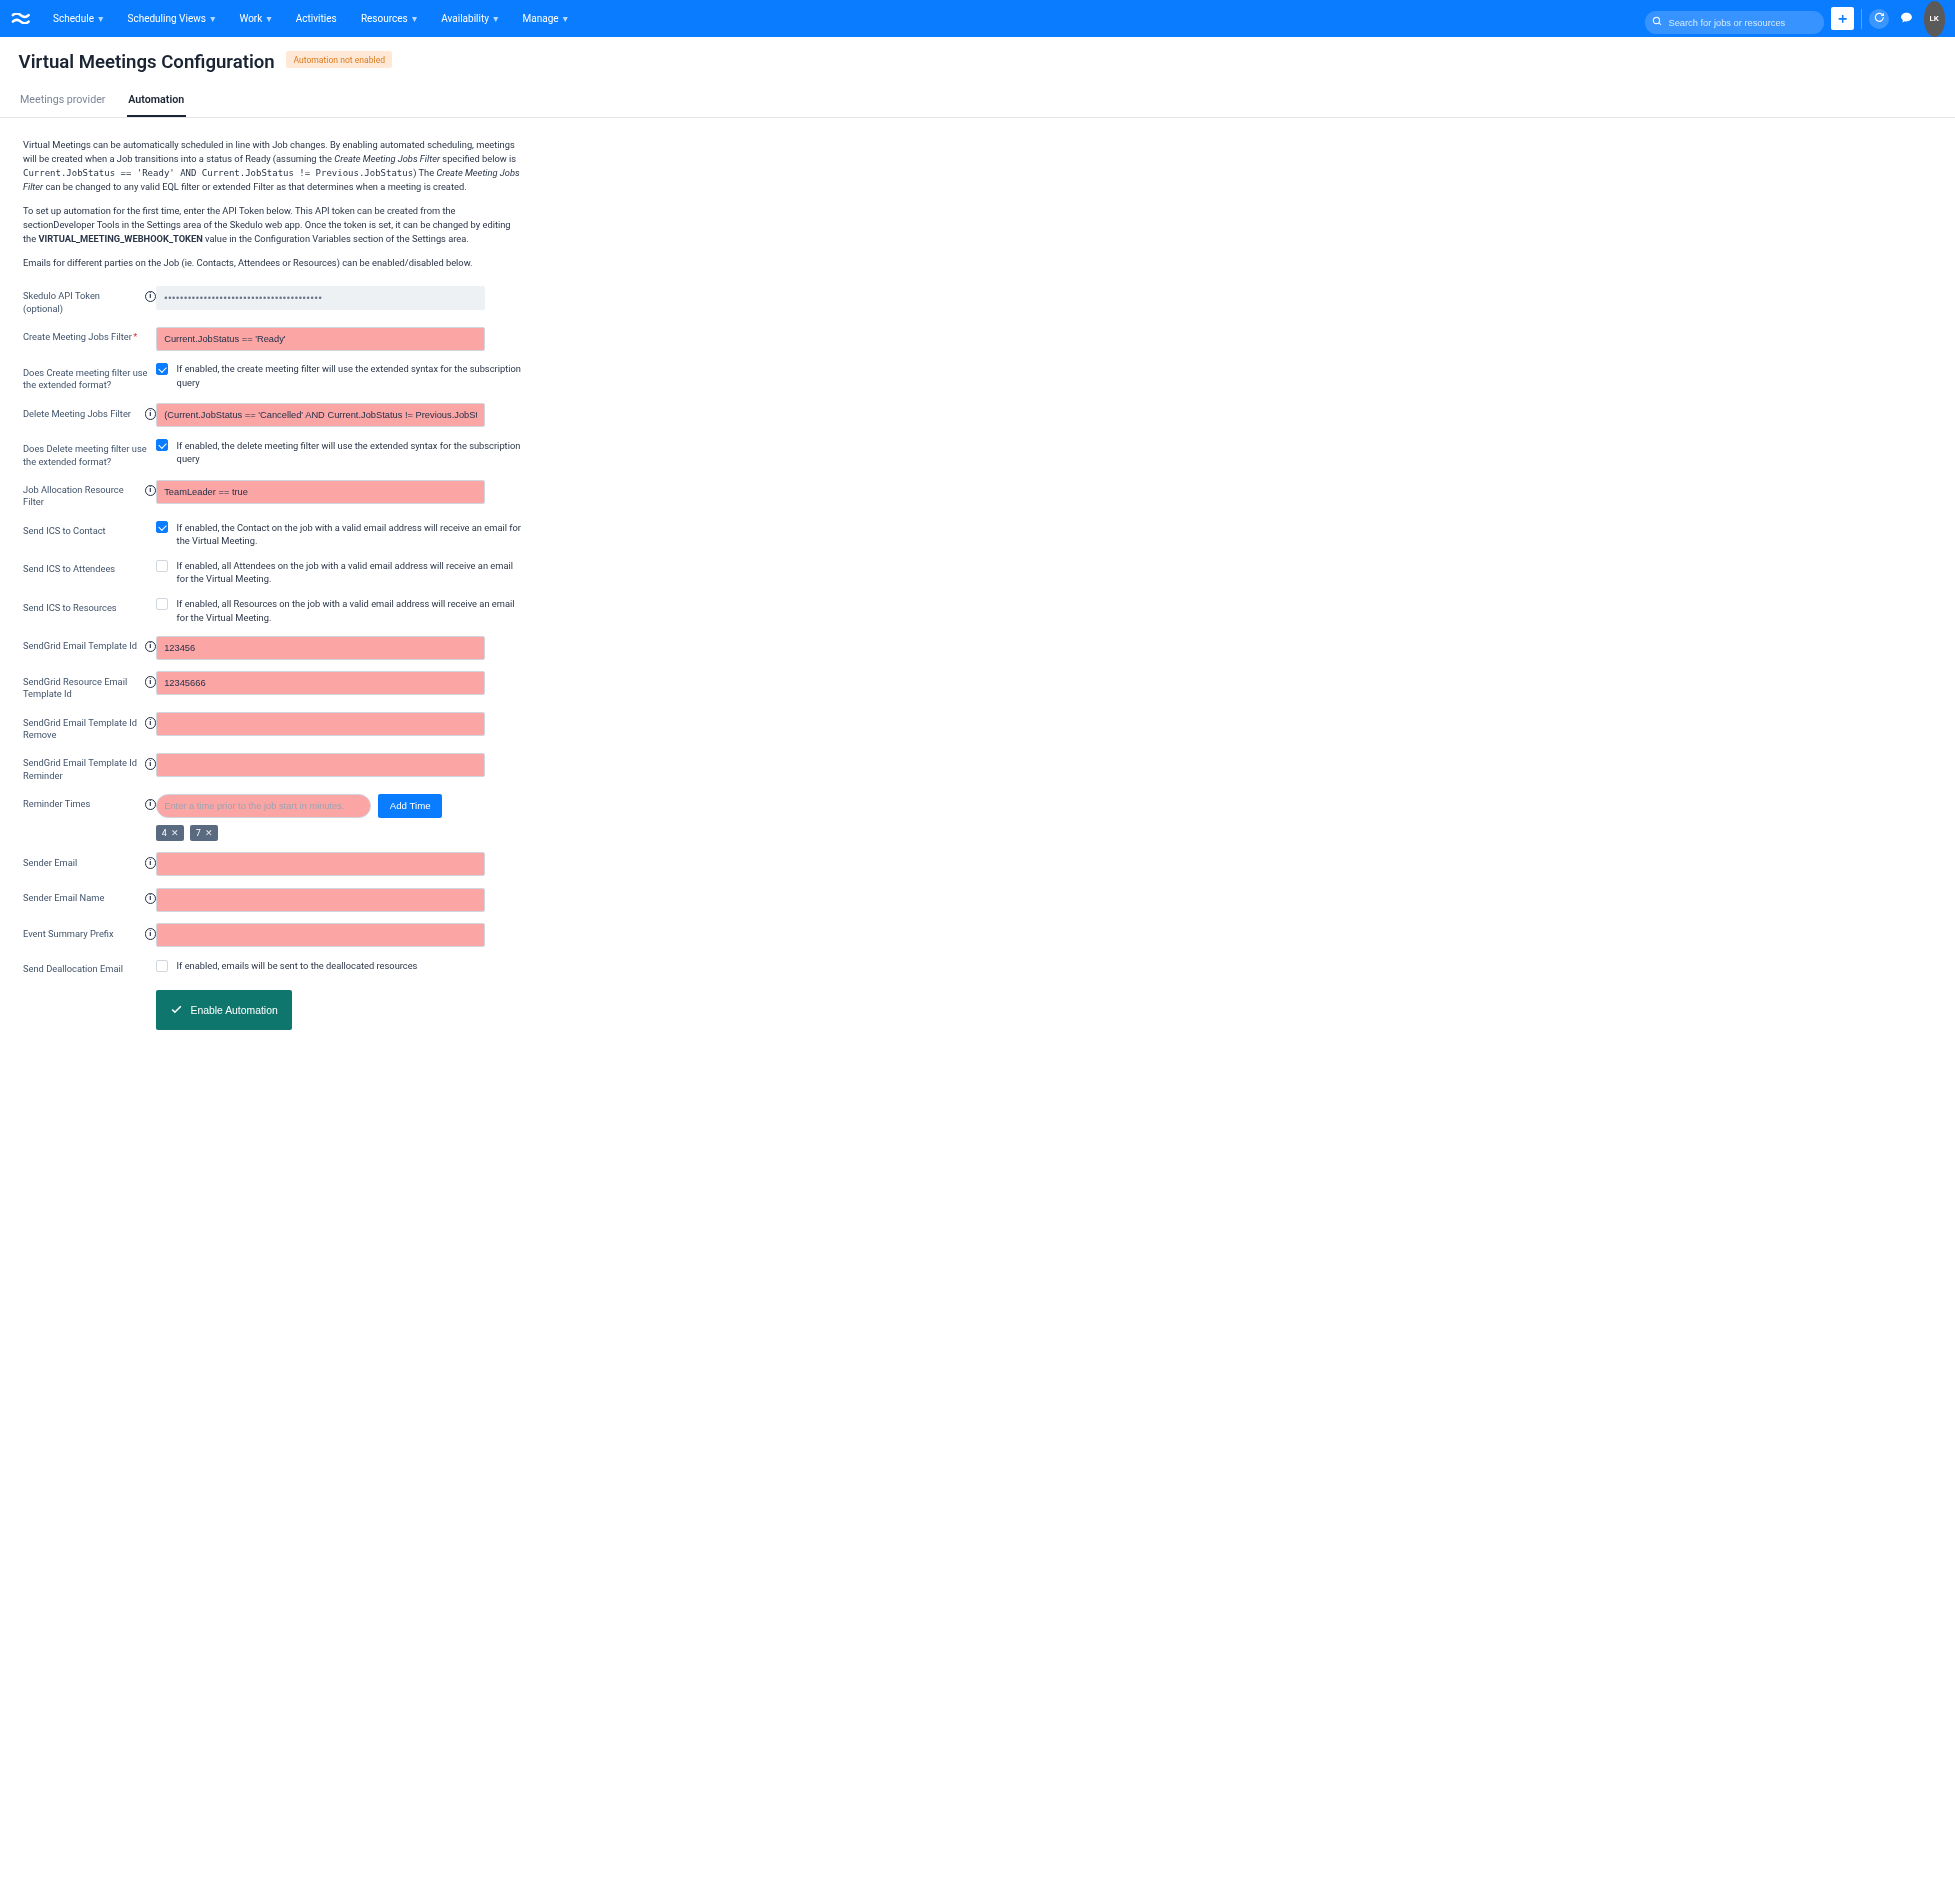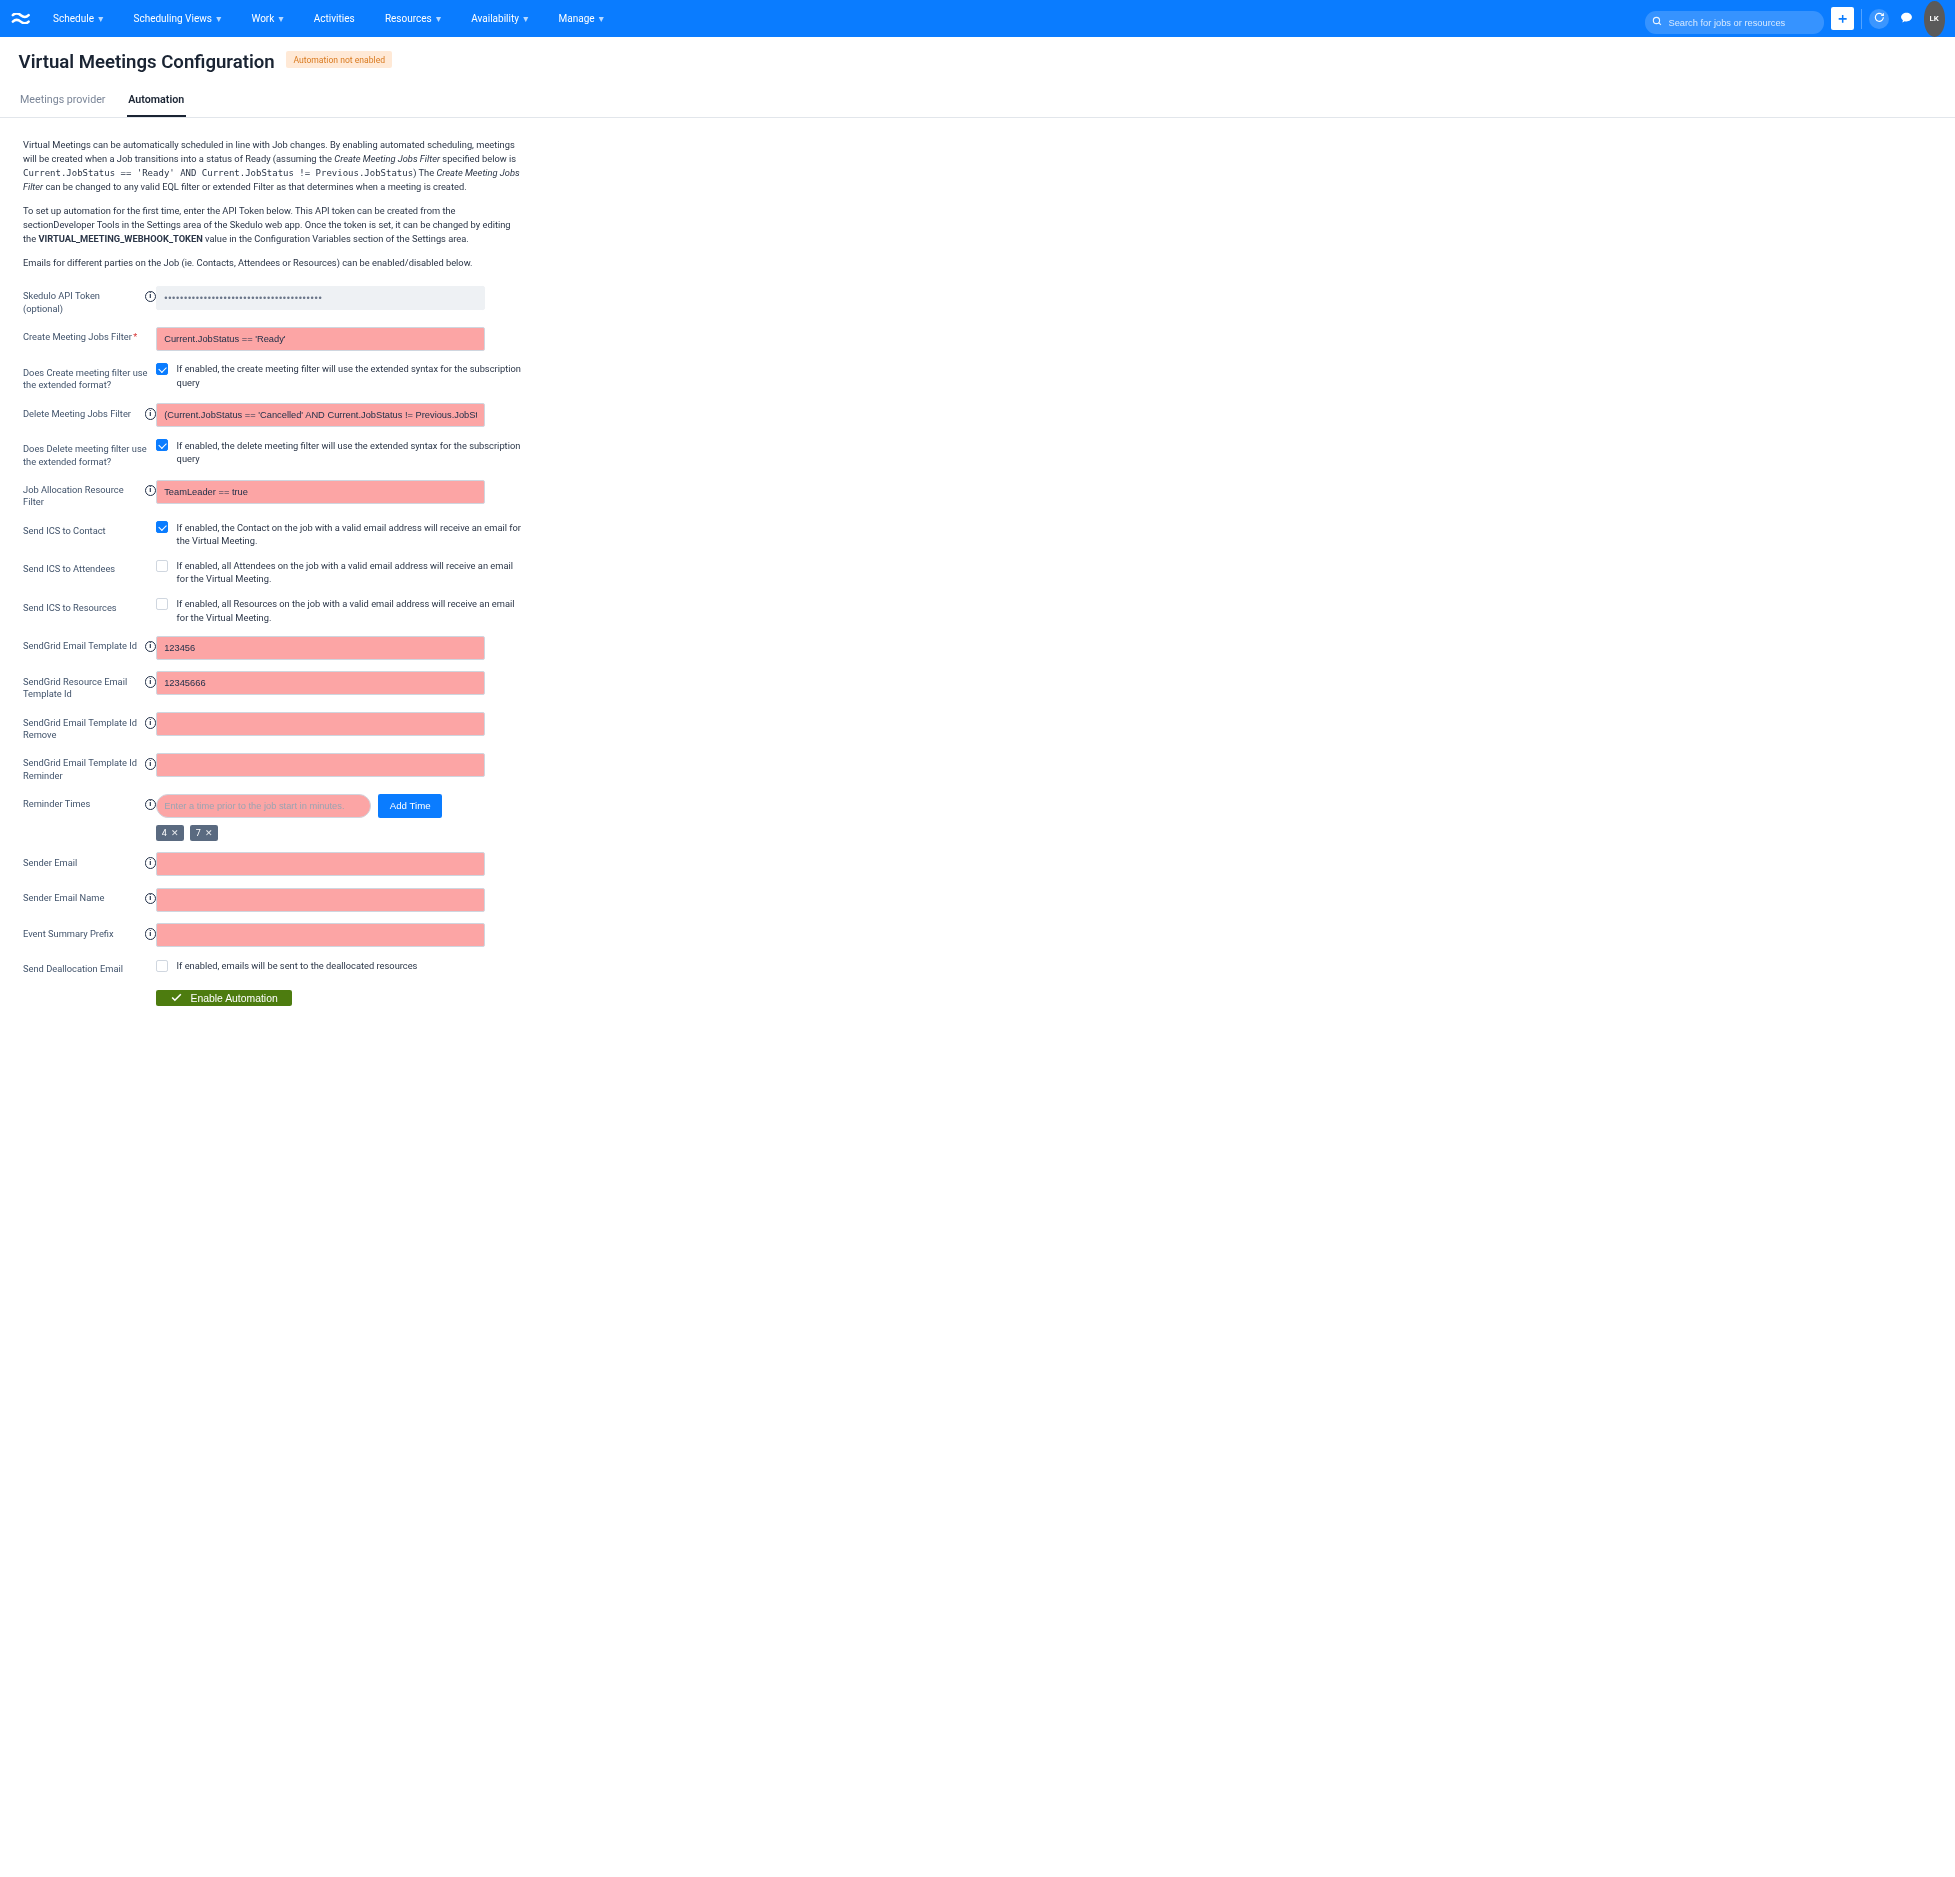--- a/index.html
+++ b/index.html
@@ -20,21 +20,21 @@
     color: #fff;
   }
   .logo {
     width: 21.5px;
     height: 11.5px;
     margin-right: 13px;
     display:flex;
     align-items:center;
   }
   .logo svg { width:100%; height:100%; }
-  .nav-items { display: flex; align-items: center; gap: 13px; }
+  .nav-items { display: flex; align-items: center; gap: 7px; }
   .nav-item {
     display: flex;
     align-items: center;
     gap: 4.3px;
     padding: 5.7px 8.6px;
     font-size: 10px;
     color: #fff;
     cursor: pointer;
     border-radius: 2.9px;
   }
@@ -230,22 +230,22 @@
   .btn-primary { background:#0a7cff;color:#fff; }
   .chips { display:flex;gap:5.7px;margin-top:7.2px; }
   .chip {
     background:#5a6a80;color:#fff;
     padding:2.9px 5.7px;border-radius:2.1px;
     font-size:9px;display:flex;align-items:center;gap:4.3px;
   }
   .chip .x { cursor:pointer;opacity:.85; }
 
   .enable-btn {
-    background:#4d7c0f;color:#fff;
-    height:16px;padding:0 14.3px;border:none;border-radius:2.1px;
+    background:#0f766e;color:#fff;
+    height:40px;padding:0 14.3px;border:none;border-radius:2.1px;
     font-size:10.4px;font-weight:500;
     display:inline-flex;align-items:center;gap:7.2px;
     cursor:pointer;
     margin-top: 2.9px;
   }
   .enable-btn svg { width:13px;height:13px; }
 
   .chat-icon { color:#fff; }
 </style>
 </head>

